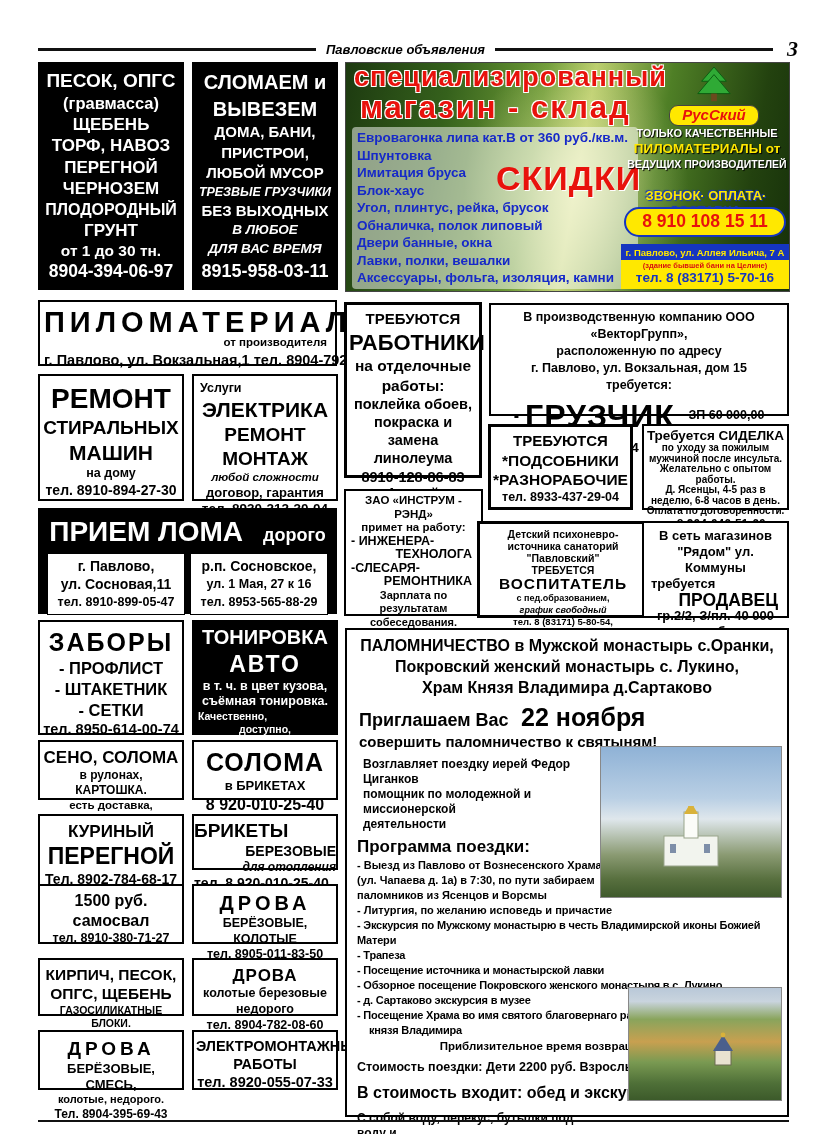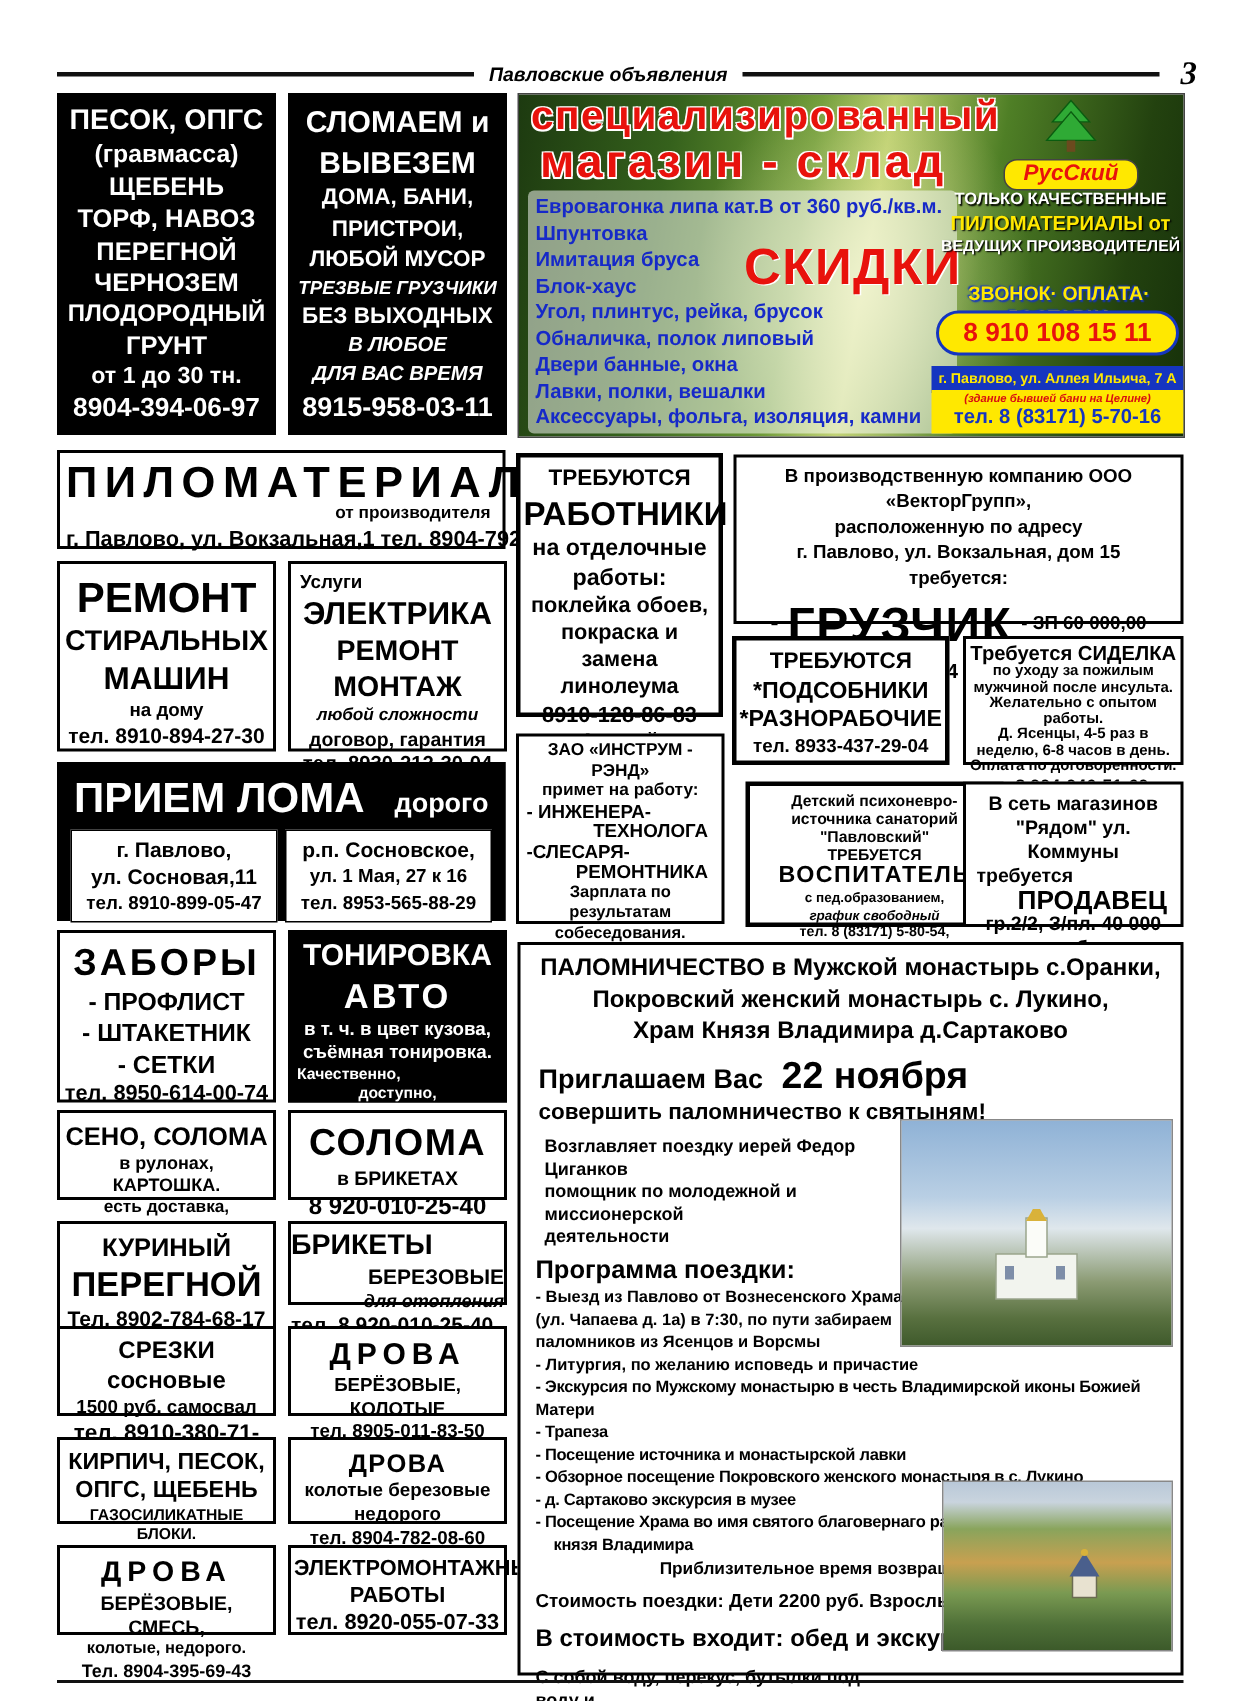--- a/index.html
+++ b/index.html
@@ -57,21 +57,21 @@
   .mg-q div:nth-child(1){color:#fff;font-size:11px}
   .mg-q div:nth-child(2){color:#ffe800;font-size:13.5px}
   .mg-q div:nth-child(3){color:#fff;font-size:10.5px}
   .mg-call{position:absolute;right:0;top:125px;width:166px;color:#ffe800;font-size:13px;
            text-shadow:1px 1px 1px #1535c0,-1px -1px 1px #1535c0}
   .mg-ph{position:absolute;right:3px;top:144px;width:158px;background:#ffe800;border:2px solid #1535c0;
          border-radius:16px;color:#e8120c;font-size:17.5px;padding:2px 0}
   .mg-addr{position:absolute;right:0;top:181px;width:168px;background:#1535c0;color:#ffe800;
            font-size:9.5px;padding:3px 0}
   .mg-y{position:absolute;right:0;top:197px;width:168px;background:#ffe800;padding:1px 0 2px}
-  .mg-note{color:#d81010;font-size:7.5px;font-style:italic;line-height:9px}
+  .mg-note{color:#d81010;font-size:7.5px;line-height:9px}
   .mg-ph2{color:#1535c0;font-size:13.5px}
 
   
   .pilomat{left:38px;top:300px;width:299px;height:66px;padding:2px 4px}
   .pm-t{font-size:29px;letter-spacing:5px;white-space:nowrap}
   .pm-s{font-size:11.5px;text-align:right;margin-top:-5px;padding-right:4px}
   .pm-b{font-size:14.5px;margin-top:1px;white-space:nowrap}
 
   .remont{left:38px;top:374px;width:146px;height:127px}
   .remont div{font-size:14px}
@@ -193,21 +193,21 @@
   .podsobniki{left:488px;top:424px;width:145px;height:86px;border-width:3px}
   .podsobniki div{font-size:15.5px}
   .podsobniki div:nth-child(1){font-size:15px}
   .podsobniki div:nth-child(4){font-size:12.5px}
 
   .sidelka{left:642px;top:424px;width:147px;height:86px;padding:2px 1px}
   .sidelka div{font-size:10px;line-height:10.5px}
   .sidelka div:nth-child(1){font-size:13.5px;line-height:15px}
   .sidelka div:nth-child(8){font-size:12px;line-height:14px}
 
-  .vospitatel{left:497px;top:521px;width:172px;height:97px;border-width:3px;padding:4px 19px}
+  .vospitatel{left:477px;top:521px;width:172px;height:97px;border-width:3px;padding:4px 19px}
   .vospitatel div{font-size:10.5px;line-height:12px}
   .vospitatel div:nth-child(4){font-size:15.5px;letter-spacing:1px;line-height:16px}
   .vospitatel div:nth-child(5){font-size:9px}
   .vospitatel div:nth-child(6){font-size:9px;font-style:italic}
   .vospitatel div:nth-child(7),.vospitatel div:nth-child(8){font-size:9.5px}
 
   .prodavec{left:642px;top:521px;width:147px;height:97px;padding:5px 3px}
   .prodavec div{font-size:13px;line-height:16px}
   .prodavec div:nth-child(3){text-align:left;padding-left:4px}
   .prodavec div:nth-child(4){font-size:17.5px;text-align:right;padding-right:6px}
@@ -388,21 +388,20 @@
       <div>ПЕРЕГНОЙ</div>
       <div>Тел. 8902-784-68-17</div>
     </div>
   <div class="ad col brikety">
       <div>БРИКЕТЫ</div>
       <div>БЕРЕЗОВЫЕ</div>
       <div>для отопления</div>
       <div>тел. 8 920-010-25-40</div>
     </div>
   <div class="ad col srezki">
-      <div>СРЕЗКИ сосновые</div>
       <div>1500 руб. самосвал</div>
       <div>тел. 8910-380-71-27</div>
     </div>
   <div class="ad col drova1">
       <div>ДРОВА</div>
       <div>БЕРЁЗОВЫЕ, КОЛОТЫЕ</div>
       <div>тел. 8905-011-83-50</div>
     </div>
   <div class="ad col kirpich">
       <div>КИРПИЧ, ПЕСОК,</div>

